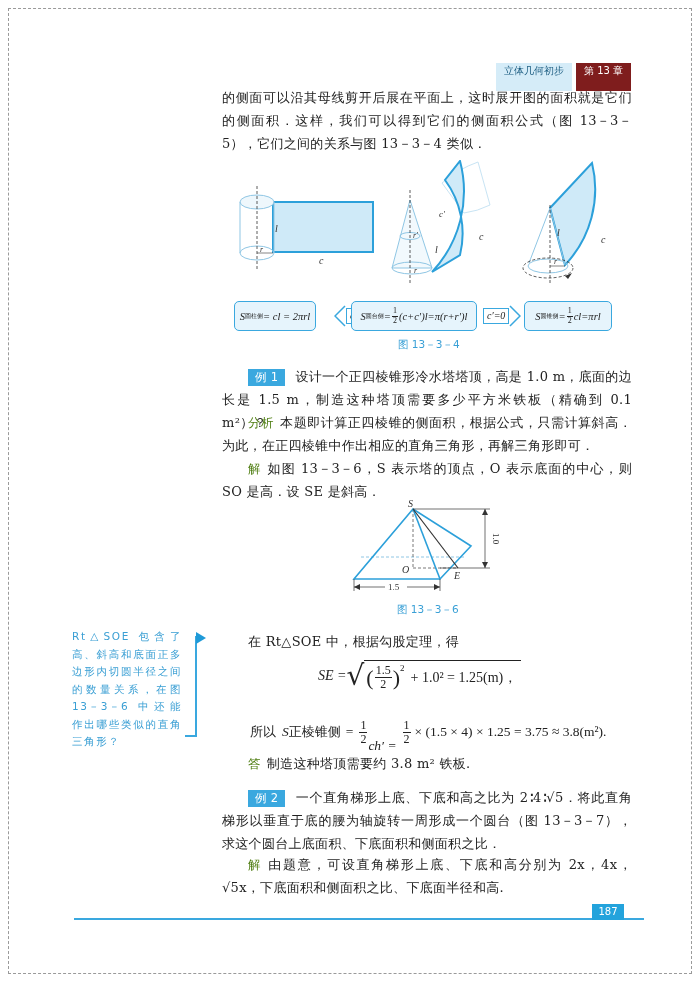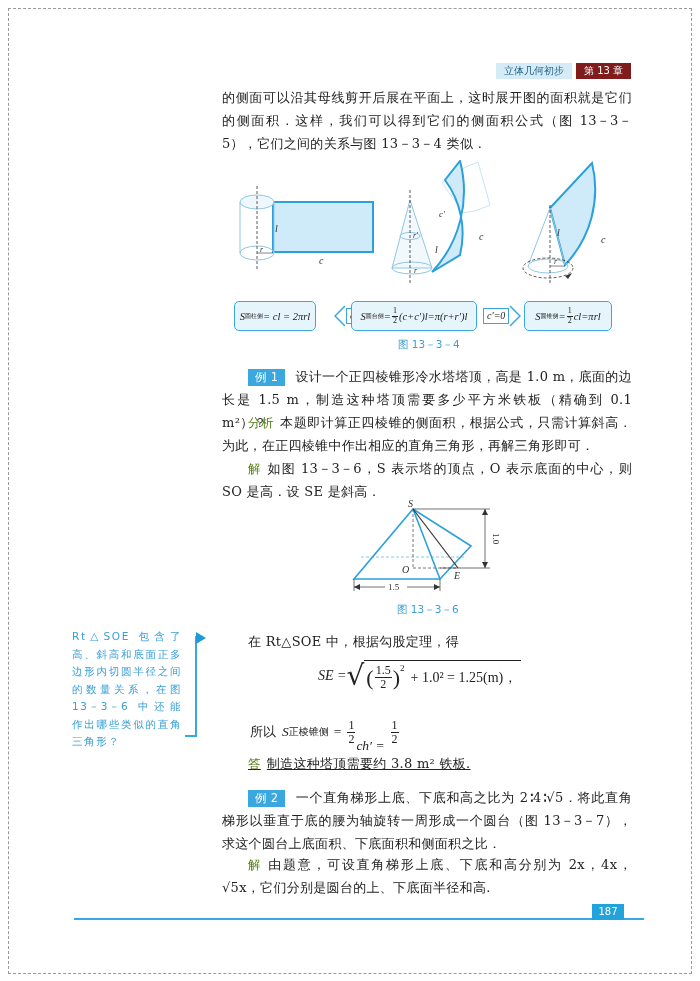--- a/index.html
+++ b/index.html
@@ -3,21 +3,21 @@
   <meta charset="utf-8">
   <style>
     * { box-sizing: border-box; margin: 0; padding: 0; }
     html, body { width: 700px; height: 981px; background: #ffffff; overflow: hidden; }
     body { position: relative; font-family: "DejaVu Serif", "Liberation Serif", serif; color: #222; }
     .page-border {
       position: absolute; left: 8px; top: 8px; width: 684px; height: 966px;
       border: 1px dashed #9a9a9a;
     }
     .header-tag {
-      position: absolute; top: 63px; left: 496px; height: 16px;
+      position: absolute; top: 63px; left: 496px; height: 28px;
       display: flex; align-items: stretch; font-family: "DejaVu Sans", "Liberation Sans", sans-serif;
       font-size: 10px;
     }
     .header-tag .chapter-name {
       background: #d5ecf8; color: #1b5c80; padding: 0 8px; line-height: 16px;
     }
     .header-tag .chapter-no {
       background: #7f1d1d; color: #ffffff; padding: 0 8px; line-height: 16px; margin-left: 4px;
     }
     .para {
@@ -233,38 +233,39 @@
         <span style="font-size:22px;">)</span>
         <sup style="font-size:9px;align-self:flex-start;">2</sup>
       <span style="margin-left:6px;">+ 1.0² = 1.25(m)，</span>
     </span>
   </span>
 </div>
 
 <div class="eq-line" style="left:222px;top:710px;font-size:13.5px;">
   <span style="font-family:'DejaVu Sans',sans-serif;font-size:13px;margin-right:6px;margin-left:28px;">所以</span>
   <i class="m">S</i>
-    <span class="sub" style="font-size:10px;">正棱锥侧</span>
+    <span class="sub" style="font-size:13px;">正棱锥侧</span>
   <span style="margin:0 5px;">=</span>
   <span class="frac" style="font-size:12px;">
       <span class="num">1</span>
       <span class="den">2</span>
     </span>
   <i class="m" style="margin-right:5px;margin-top:28px;">ch′ =</i>
   <span class="frac" style="font-size:12px;">
       <span class="num">1</span>
       <span class="den">2</span>
     </span>
-</div>
-
-<p class="para indent" style="top:752px;text-decoration:underline;">
+  <span style="margin-left:3px;">× (1.5 × 4) × 1.25 = 3.75 ≈ 3.8(m²).</span>
+</div>
+
+<p class="para indent" style="top:752px;">
   <span class="kw">答</span><span>制造这种塔顶需要约 3.8 m² 铁板.</span>
 </p>
 
 <p class="para indent" style="top:786px;">
   <span class="badge">例 2</span><span>一个直角梯形上底、下底和高之比为 2∶4∶√5．将此直角梯形以垂直于底的腰为轴旋转一周形成一个圆台（图 13－3－7），求这个圆台上底面积、下底面积和侧面积之比．</span>
 </p>
 <p class="para indent" style="top:853px;">
-  <span class="kw">解</span><span>由题意，可设直角梯形上底、下底和高分别为 2x，4x，√5x，它们分别是圆台的上、下底面半径和高.</span>
+  <span class="kw">解</span><span>由题意，可设直角梯形上底、下底和高分别为 2x，4x，√5x，下底面积和侧面积之比、下底面半径和高.</span>
 </p>
 
 <div class="footer-line"></div>
 <div class="page-number">187</div>
 
 </body></html>

